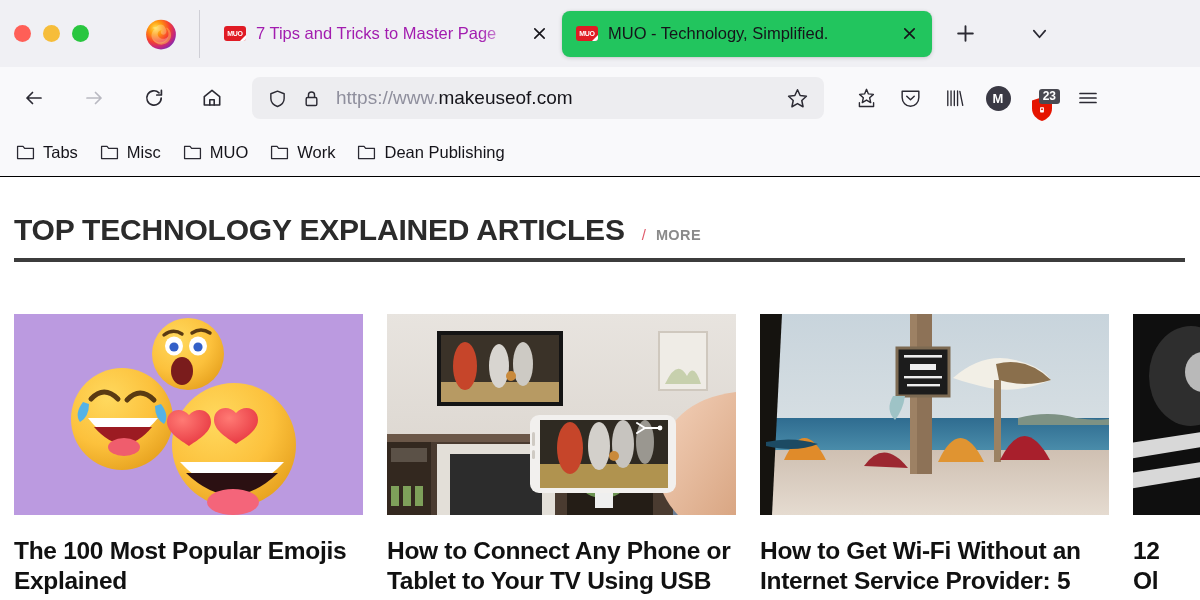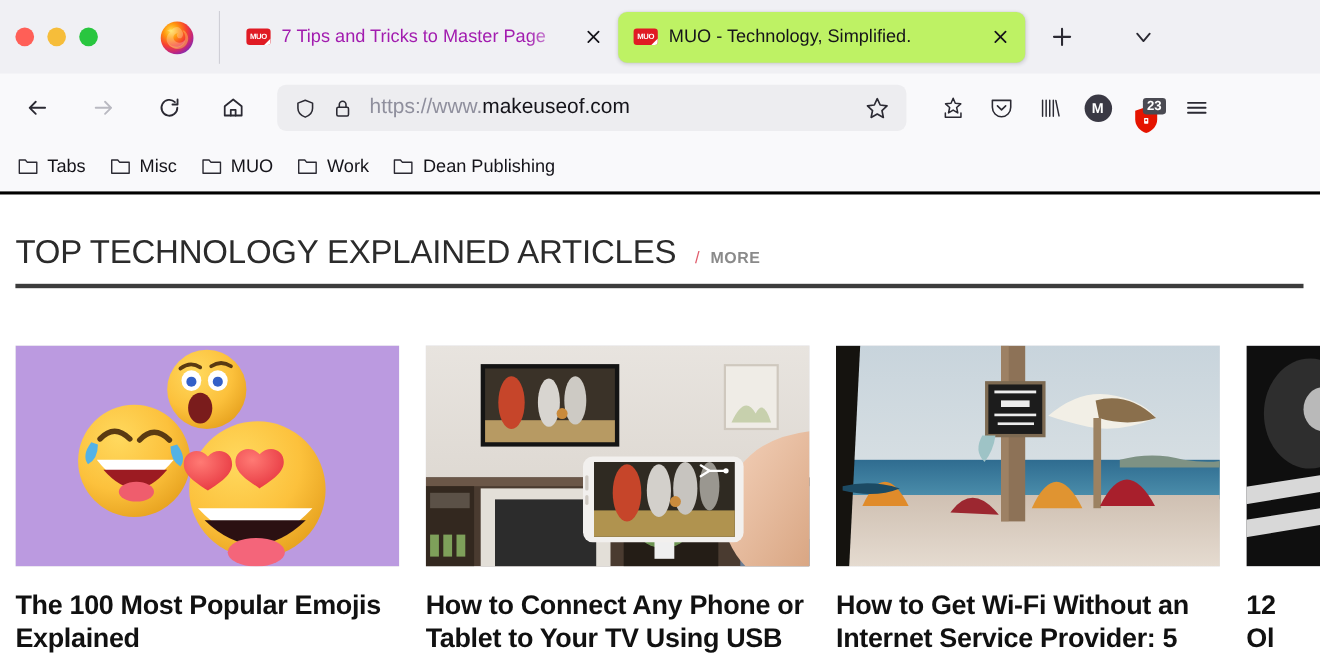--- a/index.html
+++ b/index.html
@@ -32,21 +32,21 @@
 
   .tabs-wrap { display:flex; align-items:center; height:67px; padding-left:10px; }
 
   .tab {
     height:46px; display:flex; align-items:center; gap:10px;
     padding:0 10px 0 14px; border-radius:8px; position:relative;
     min-width:0;
   }
   .tab.inactive { width:352px; }
   .tab.active {
-    width:370px; background:#bef264;
+    width:370px; background:#22c55e;
     box-shadow:0 1px 4px rgba(0,0,0,.16), 0 0 0 .5px rgba(0,0,0,.04);
   }
   .favicon {
     width:22px; height:15px; border-radius:3px; background:#e01b24;
     flex:0 0 auto; position:relative; overflow:hidden;
     display:flex; align-items:center; justify-content:center;
   }
   .favicon span {
     font-size:7px; font-weight:bold; color:#fff; letter-spacing:-.3px;
     line-height:1;
@@ -138,37 +138,37 @@
     border-radius:3px; padding:1px 4px 2px; line-height:1.05;
     min-width:21px; text-align:center;
   }
   .hamburger { width:44px; height:40px; display:flex; align-items:center;
                justify-content:center; color:#2b2a33; margin-left:2px;}
   .hamburger svg { width:24px; height:24px; }
 
   
   .bookmarks {
     height:48px; background:#f9f9fb; display:flex; align-items:center;
-    padding:0 14px; border-bottom:3px solid #000000;
+    padding:0 14px; border-bottom:1px solid #000000;
   }
   .bm {
     display:flex; align-items:center; gap:8px; padding:4px 8px 4px 2px;
     margin-right:12px; border-radius:4px;
   }
   .bm svg { width:19px; height:17px; color:#2b2a33; flex:0 0 auto; }
   .bm span { font-size:16.5px; color:#15141a; white-space:nowrap; }
 
   
   .page { background:#fff; padding:0 14px; position:relative; height:423px; }
 
   .sec-head {
     display:flex; align-items:baseline; padding-top:38px;
   }
   .sec-title {
-    font-size:30px; font-weight:normal; color:#2b2b2b;
+    font-size:30px; font-weight:bold; color:#2b2b2b;
     letter-spacing:-0.2px; line-height:1; text-transform:uppercase;
     font-stretch:condensed;
   }
   .sec-slash { font-size:15px; color:#e05b6b; margin-left:17px; }
   .sec-more {
     font-size:14.5px; font-weight:bold; color:#8a8a8a; margin-left:10px;
     letter-spacing:.4px;
   }
   .sec-rule {
     height:4px; background:#3c3c3c; margin-top:13px; width:1171px;

